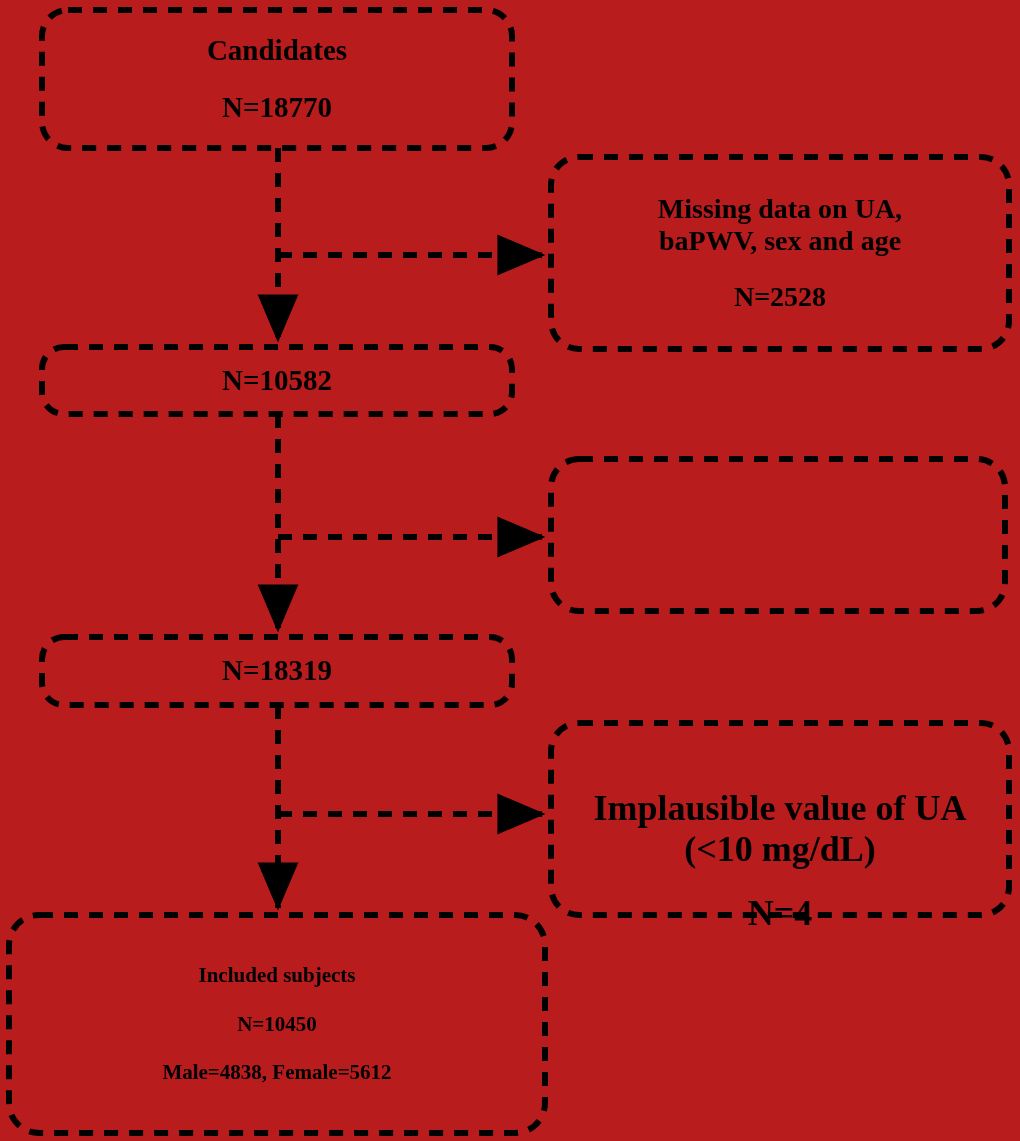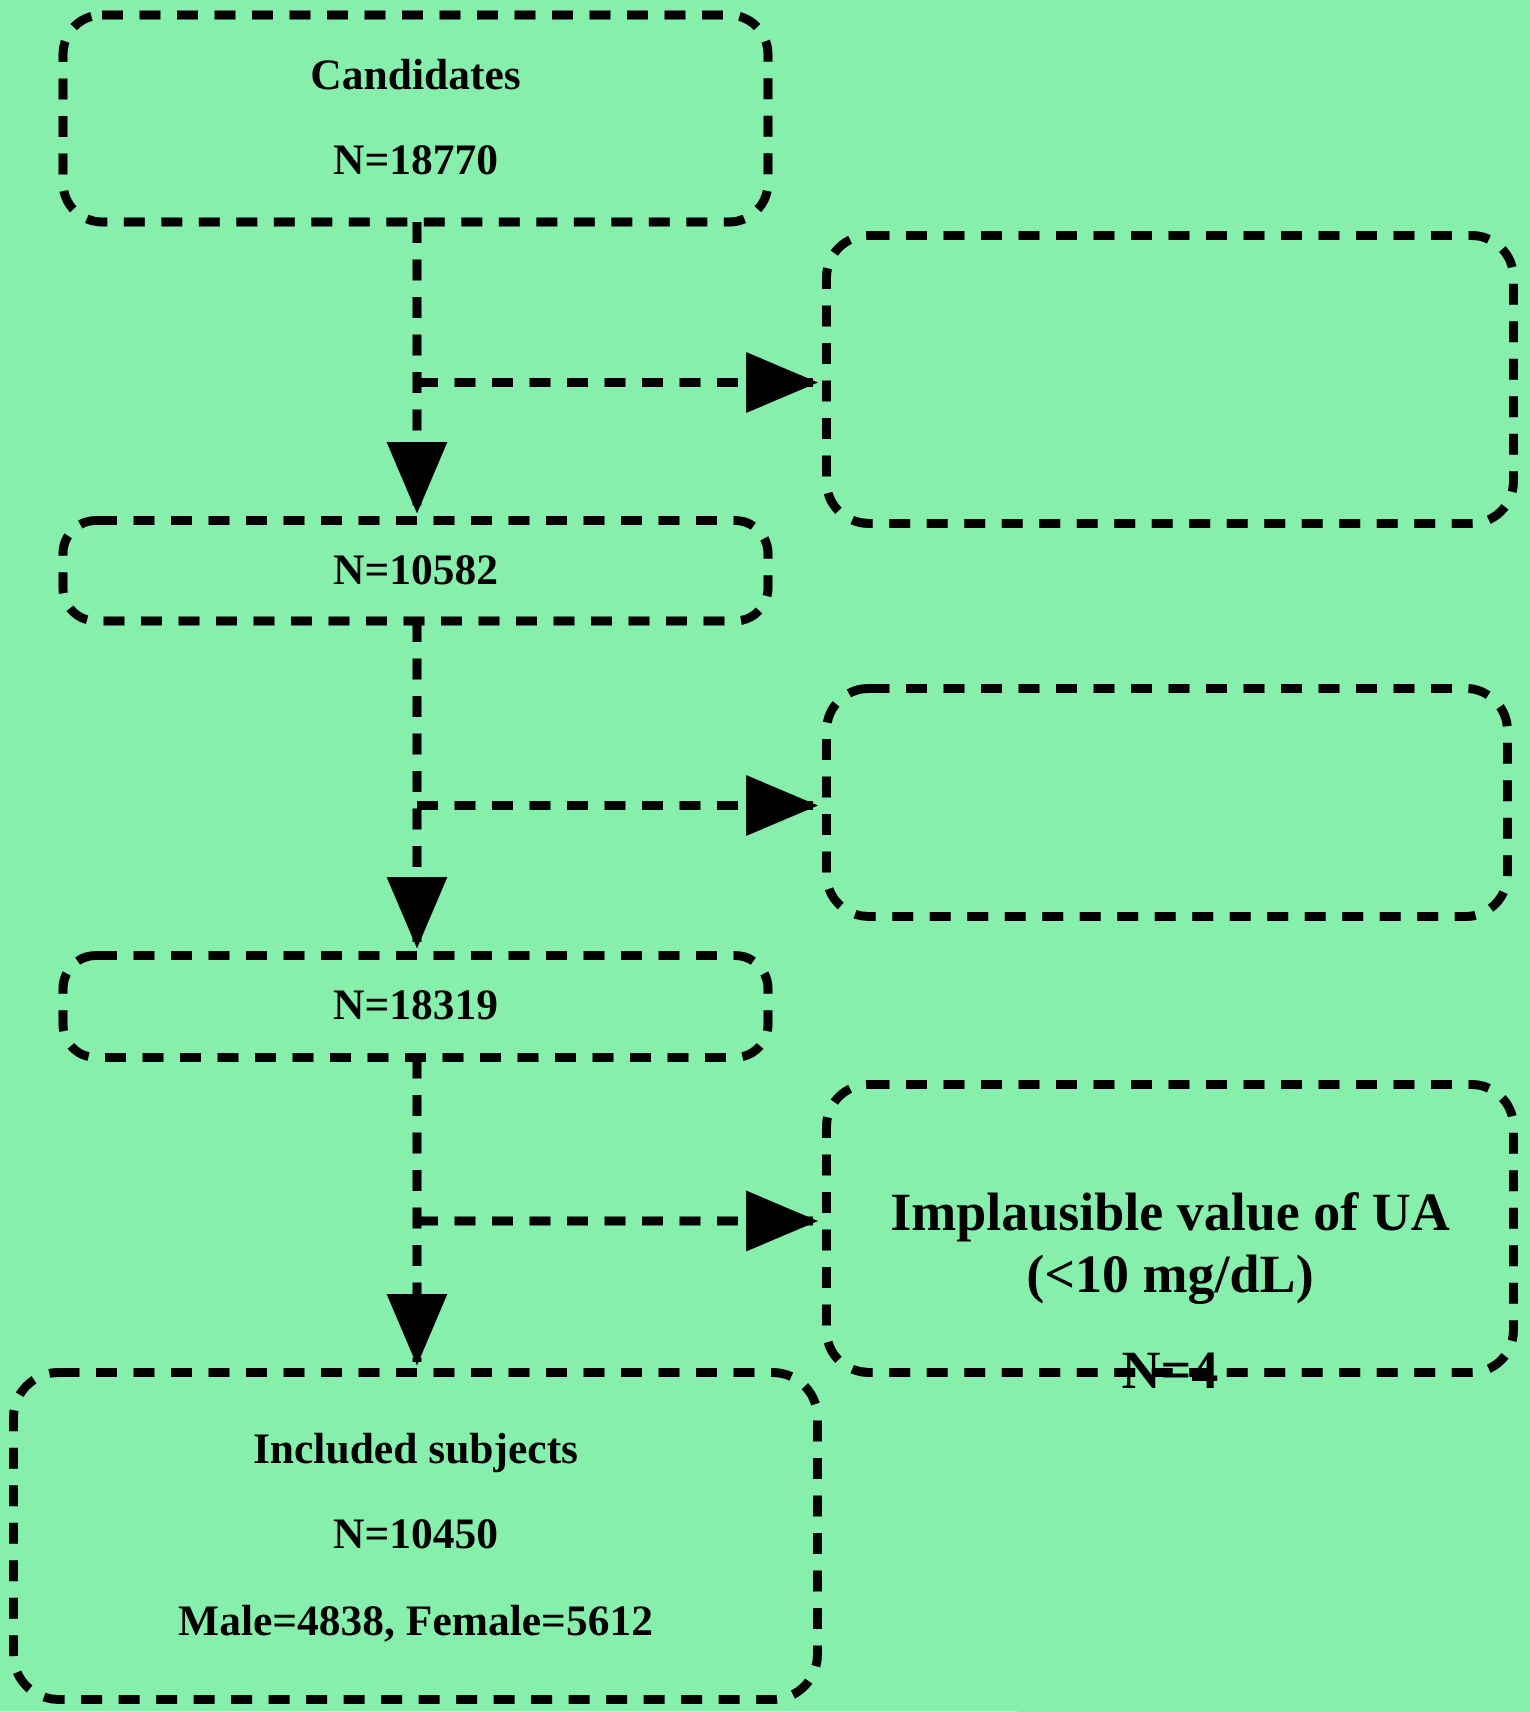--- a/index.html
+++ b/index.html
@@ -4,21 +4,21 @@
 <style>
   html, body {
     margin: 0;
     padding: 0;
     background: #ffffff;
   }
   #flowchart-root {
     position: relative;
     width: 1020px;
     height: 1141px;
-    background: #86efac;
+    background: #b91c1c;
     overflow: hidden;
     font-family: "Liberation Serif", "DejaVu Serif", serif;
   }
   #flow-svg {
     position: absolute;
     top: 0;
     left: 0;
     width: 1020px;
     height: 1141px;
   }
@@ -80,35 +80,40 @@
 
     <path d="M 278 705 L 278 908" fill="none" stroke="#000000" stroke-width="6" stroke-dasharray="14,11" marker-end="url(#arrowhead)"></path>
     <path d="M 278 814 L 543 814" fill="none" stroke="#000000" stroke-width="6" stroke-dasharray="14,11" marker-end="url(#arrowhead)"></path>
   </svg>
 
   <div class="node-box" style="left:42px; top:10px; width:470px; height:138px; font-size:29px;">
     <span class="node-line">Candidates</span>
     <span class="node-line gap-md">N=18770</span>
   </div>
 
+  <div class="node-box" style="left:551px; top:157px; width:458px; height:192px; font-size:28px;">
+    <span class="node-line">Missing data on UA,</span>
+    <span class="node-line gap-sm">baPWV, sex and age</span>
+    <span class="node-line gap-md">N=2528</span>
+  </div>
 
   <div class="node-box" style="left:42px; top:347px; width:470px; height:67px; font-size:29px;text-align:center;">
     <span class="node-line">N=10582</span>
   </div>
 
 
   <div class="node-box" style="left:42px; top:637px; width:470px; height:68px; font-size:29px;">
     <span class="node-line">N=18319</span>
   </div>
 
   <div class="node-box" style="left:551px; top:765px; width:458px; height:192px; font-size:36px;">
     <span class="node-line">Implausible value of UA</span>
     <span class="node-line gap-sm">(&lt;10 mg/dL)</span>
     <span class="node-line gap-md">N=4</span>
   </div>
 
-  <div class="node-box" style="left:9px; top:915px; width:536px; height:218px; font-size:29px;">
+  <div class="node-box" style="left:9px; top:915px; width:536px; height:218px; font-size:21px;">
     <span class="node-line">Included subjects</span>
     <span class="node-line gap-md">N=10450</span>
     <span class="node-line gap-md">Male=4838, Female=5612</span>
   </div>
 
 </div>
 
 </body></html>

